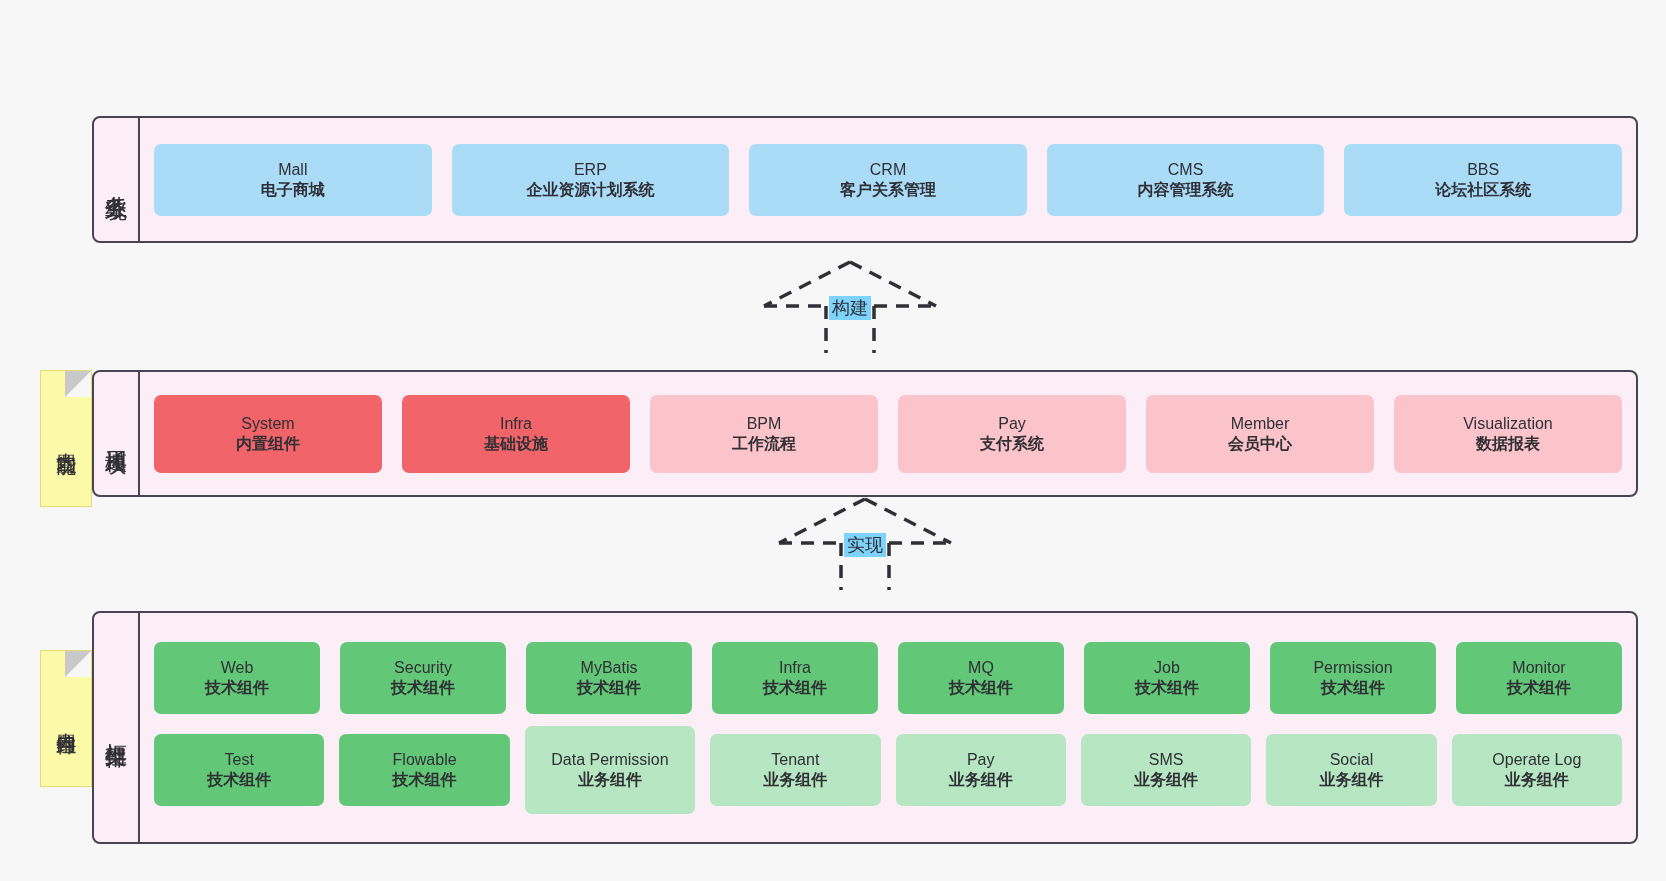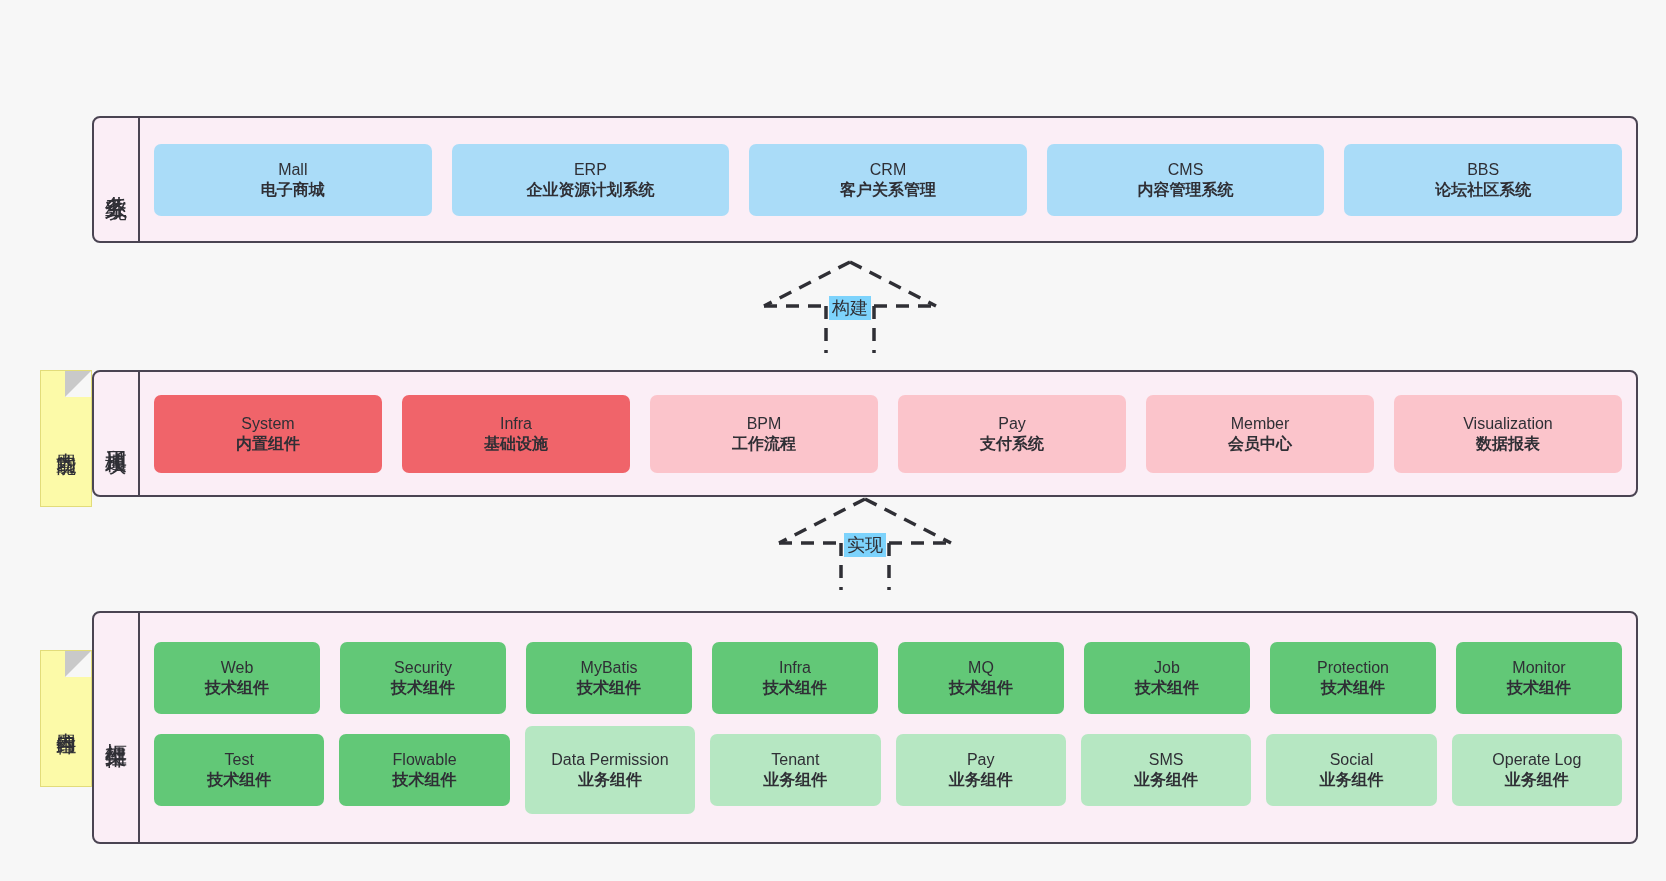--- a/index.html
+++ b/index.html
@@ -261,21 +261,21 @@
       </div>
       <div class="card c-green">
         <span class="t1">MQ</span>
         <span class="t2">技术组件</span>
       </div>
       <div class="card c-green">
         <span class="t1">Job</span>
         <span class="t2">技术组件</span>
       </div>
       <div class="card c-green">
-        <span class="t1">Protection</span>
+        <span class="t1">Permission</span>
         <span class="t2">技术组件</span>
       </div>
       <div class="card c-green">
         <span class="t1">Monitor</span>
         <span class="t2">技术组件</span>
       </div>
     </div>
 
     <div class="row">
       <div class="card c-green">

